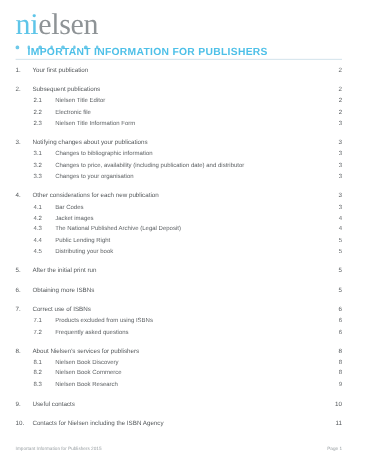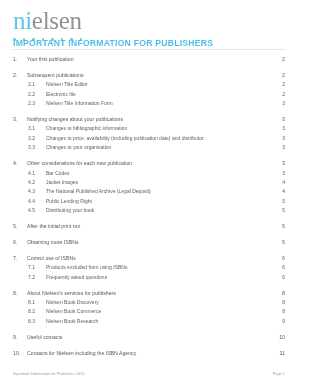--- a/index.html
+++ b/index.html
@@ -53,21 +53,21 @@
     display: block;
     width: 2.5px;
     height: 2.5px;
     background: #6ec9e9;
     border-radius: 50%;
   }
 
   
   .doc-title {
     position: absolute;
-    left: 13px;
+    left: 23px;
     top: 38px;
     width: 272px;
     font-size: 8.6px;
     line-height: 11px;
     font-weight: bold;
     letter-spacing: 0.25px;
     color: #4ec0e8;
     white-space: nowrap;
   }
   .title-rule {

